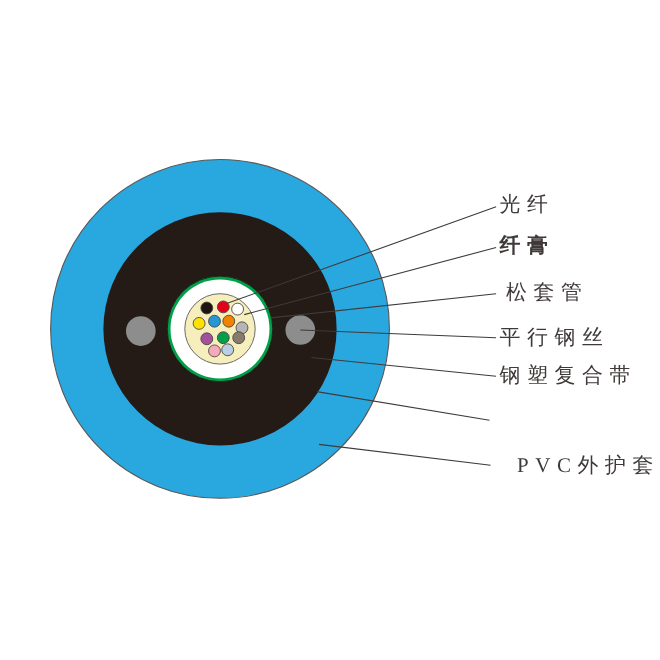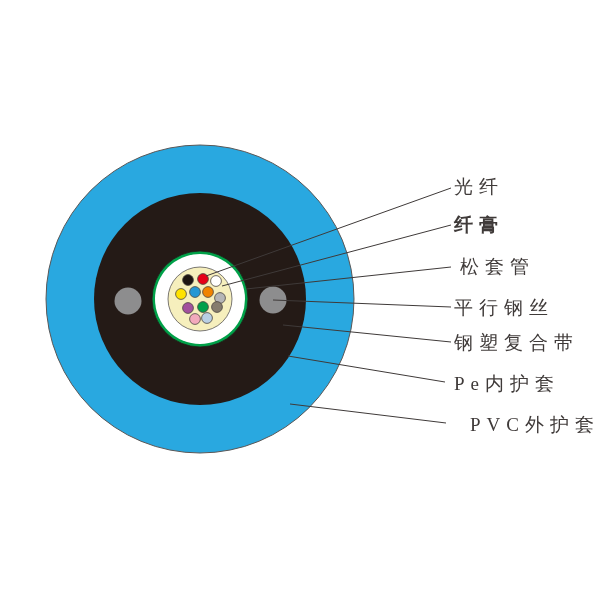--- a/index.html
+++ b/index.html
@@ -69,15 +69,14 @@
         <line x1="288" y1="356" x2="445" y2="382" stroke="#3f3a39" stroke-width="1"></line>
         <line x1="290" y1="404" x2="446" y2="423" stroke="#3f3a39" stroke-width="1"></line>
       </g>
   </svg>
 
   <div class="label" style="left: 454px; top: 186px; color: rgb(63, 58, 57);">光纤</div>
   <div class="label" style="left: 454px; top: 224px; color: rgb(63, 58, 57); font-weight: bold;">纤膏</div>
   <div class="label" style="left: 460px; top: 266px; color: rgb(63, 58, 57);">松套管</div>
   <div class="label" style="left: 454px; top: 307px; color: rgb(63, 58, 57);">平行钢丝</div>
   <div class="label" style="left: 454px; top: 342px; color: rgb(63, 58, 57);">钢塑复合带</div>
-  <div class="label" style="left: 454px; top: 383px; color: rgb(63, 58, 57);">Pe内护套</div>
   <div class="label" style="left: 470px; top: 424px; color: rgb(63, 58, 57);">PVC外护套</div>
 </div>
 
 </body></html>

